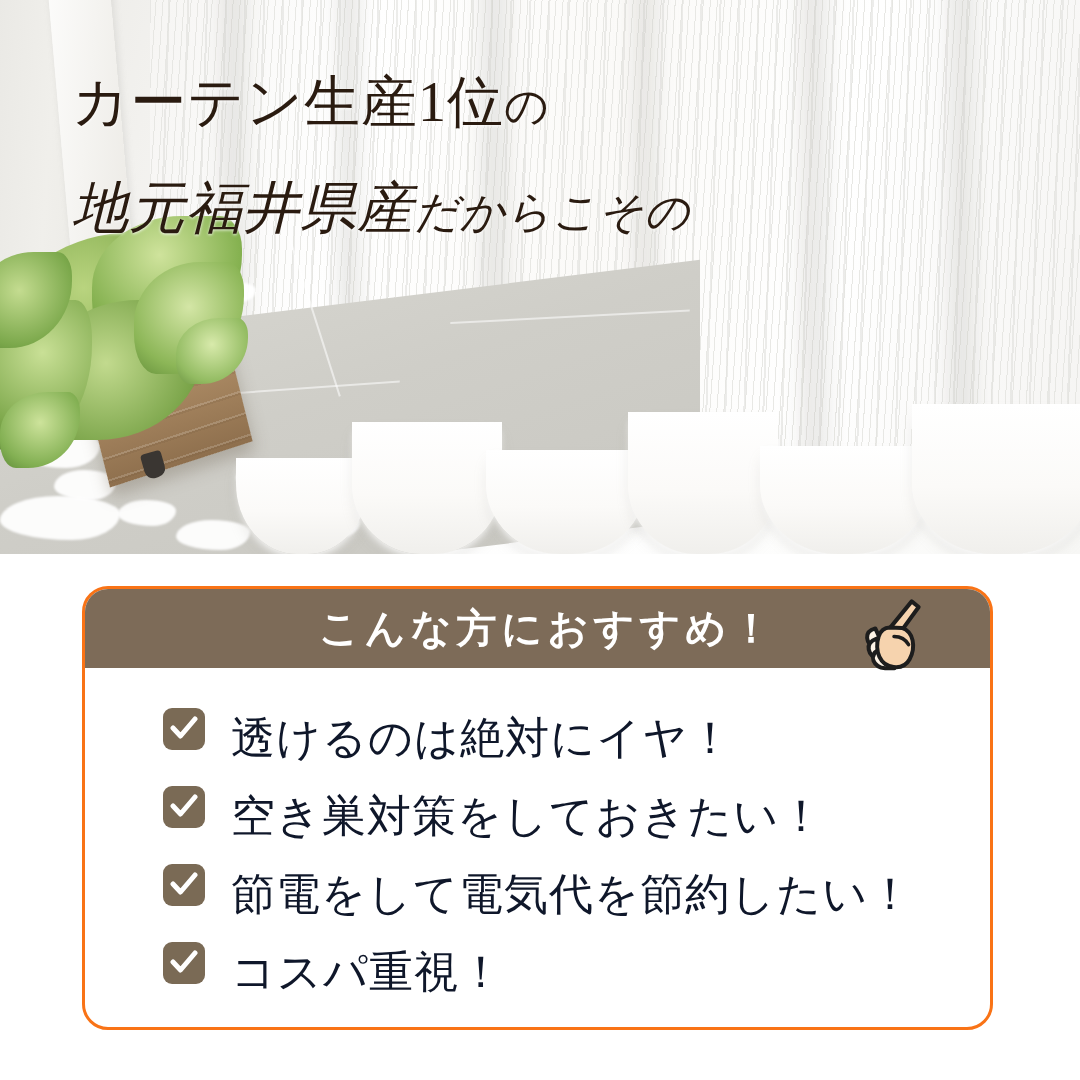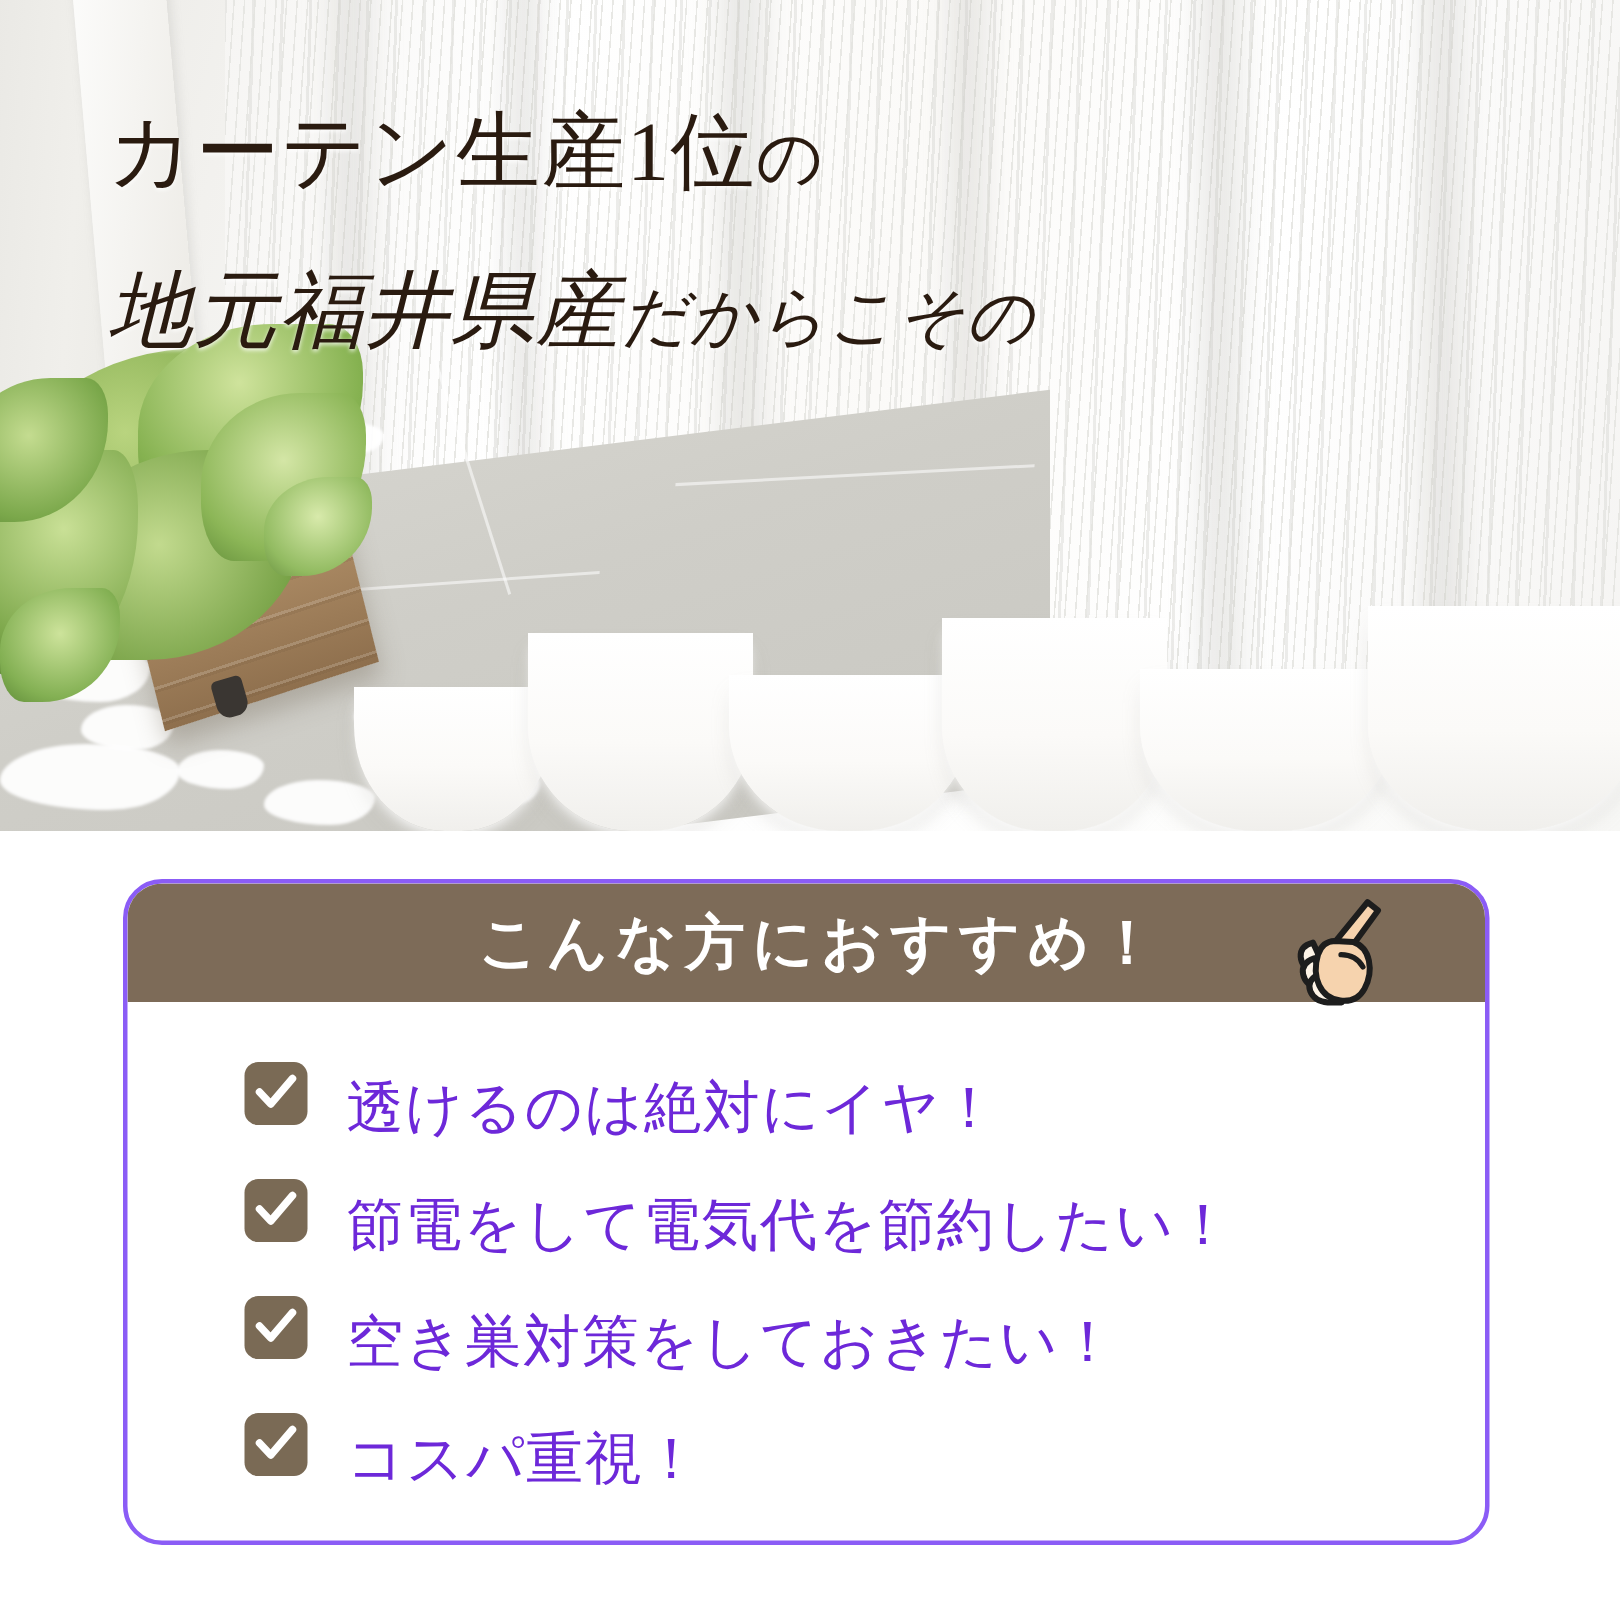--- a/index.html
+++ b/index.html
@@ -124,21 +124,21 @@
     position:absolute;right:42px;top:310px;font-size:96px;line-height:1;
     letter-spacing:4px;white-space:nowrap;font-weight:700;
     text-shadow:0 2px 5px rgba(255,255,255,.8);
   }
   .copy .l3 .kana{font-size:74px;font-weight:400;}
   .copy .l3 .maru{font-size:74px;}
 
   
   .card{
     position:absolute;left:82px;top:586px;width:911px;height:444px;
-    border:3px solid #8b5cf6;border-radius:26px;background:#ffffff;
+    border:3px solid #f97316;border-radius:26px;background:#ffffff;
     box-sizing:border-box;overflow:hidden;
   }
   .card-head{
     position:relative;height:79px;background:#7d6b58;
     display:flex;align-items:center;justify-content:center;gap:14px;
   }
   .card-head .title{
     color:#ffffff;font-size:40px;letter-spacing:5px;font-weight:700;
     font-family:"DejaVu Sans","Liberation Sans",sans-serif;
     transform:translateX(10px);
@@ -149,21 +149,21 @@
   .card-body{padding:22px 0 0 78px;}
   .item{
     display:flex;align-items:center;height:78px;
   }
   .check{
     flex:0 0 auto;width:42px;height:42px;border-radius:9px;background:#7a6a55;
     position:relative;margin-right:26px;
   }
   .check svg{position:absolute;left:7px;top:8px;}
   .item-label{
-    font-size:38px;color:#6d28d9;letter-spacing:1px;white-space:nowrap;
+    font-size:44px;color:#0f172a;letter-spacing:1px;white-space:nowrap;
     font-family:"DejaVu Sans","Liberation Sans",sans-serif;
     margin-top:19px;
   }
 </style>
 </head>
 <body>
 
 <div class="page">
 
   <div class="hero">
@@ -251,37 +251,37 @@
         </span>
         <span class="item-label">透けるのは絶対にイヤ！</span>
       </div>
 
       <div class="item">
         <span class="check">
           <svg width="28" height="26" viewBox="0 0 28 26" aria-hidden="true">
             <path d="M3 12 L10.5 20 L25 3" fill="none" stroke="#ffffff" stroke-width="5" stroke-linecap="round" stroke-linejoin="round"></path>
           </svg>
         </span>
+        <span class="item-label">空き巣対策をしておきたい！</span>
+      </div>
+
+      <div class="item">
+        <span class="check">
+          <svg width="28" height="26" viewBox="0 0 28 26" aria-hidden="true">
+            <path d="M3 12 L10.5 20 L25 3" fill="none" stroke="#ffffff" stroke-width="5" stroke-linecap="round" stroke-linejoin="round"></path>
+          </svg>
+        </span>
         <span class="item-label">節電をして電気代を節約したい！</span>
       </div>
 
       <div class="item">
         <span class="check">
           <svg width="28" height="26" viewBox="0 0 28 26" aria-hidden="true">
             <path d="M3 12 L10.5 20 L25 3" fill="none" stroke="#ffffff" stroke-width="5" stroke-linecap="round" stroke-linejoin="round"></path>
           </svg>
         </span>
-        <span class="item-label">空き巣対策をしておきたい！</span>
-      </div>
-
-      <div class="item">
-        <span class="check">
-          <svg width="28" height="26" viewBox="0 0 28 26" aria-hidden="true">
-            <path d="M3 12 L10.5 20 L25 3" fill="none" stroke="#ffffff" stroke-width="5" stroke-linecap="round" stroke-linejoin="round"></path>
-          </svg>
-        </span>
         <span class="item-label">コスパ重視！</span>
       </div>
 
     </div>
   </div>
 
 </div>
 
 </body></html>

